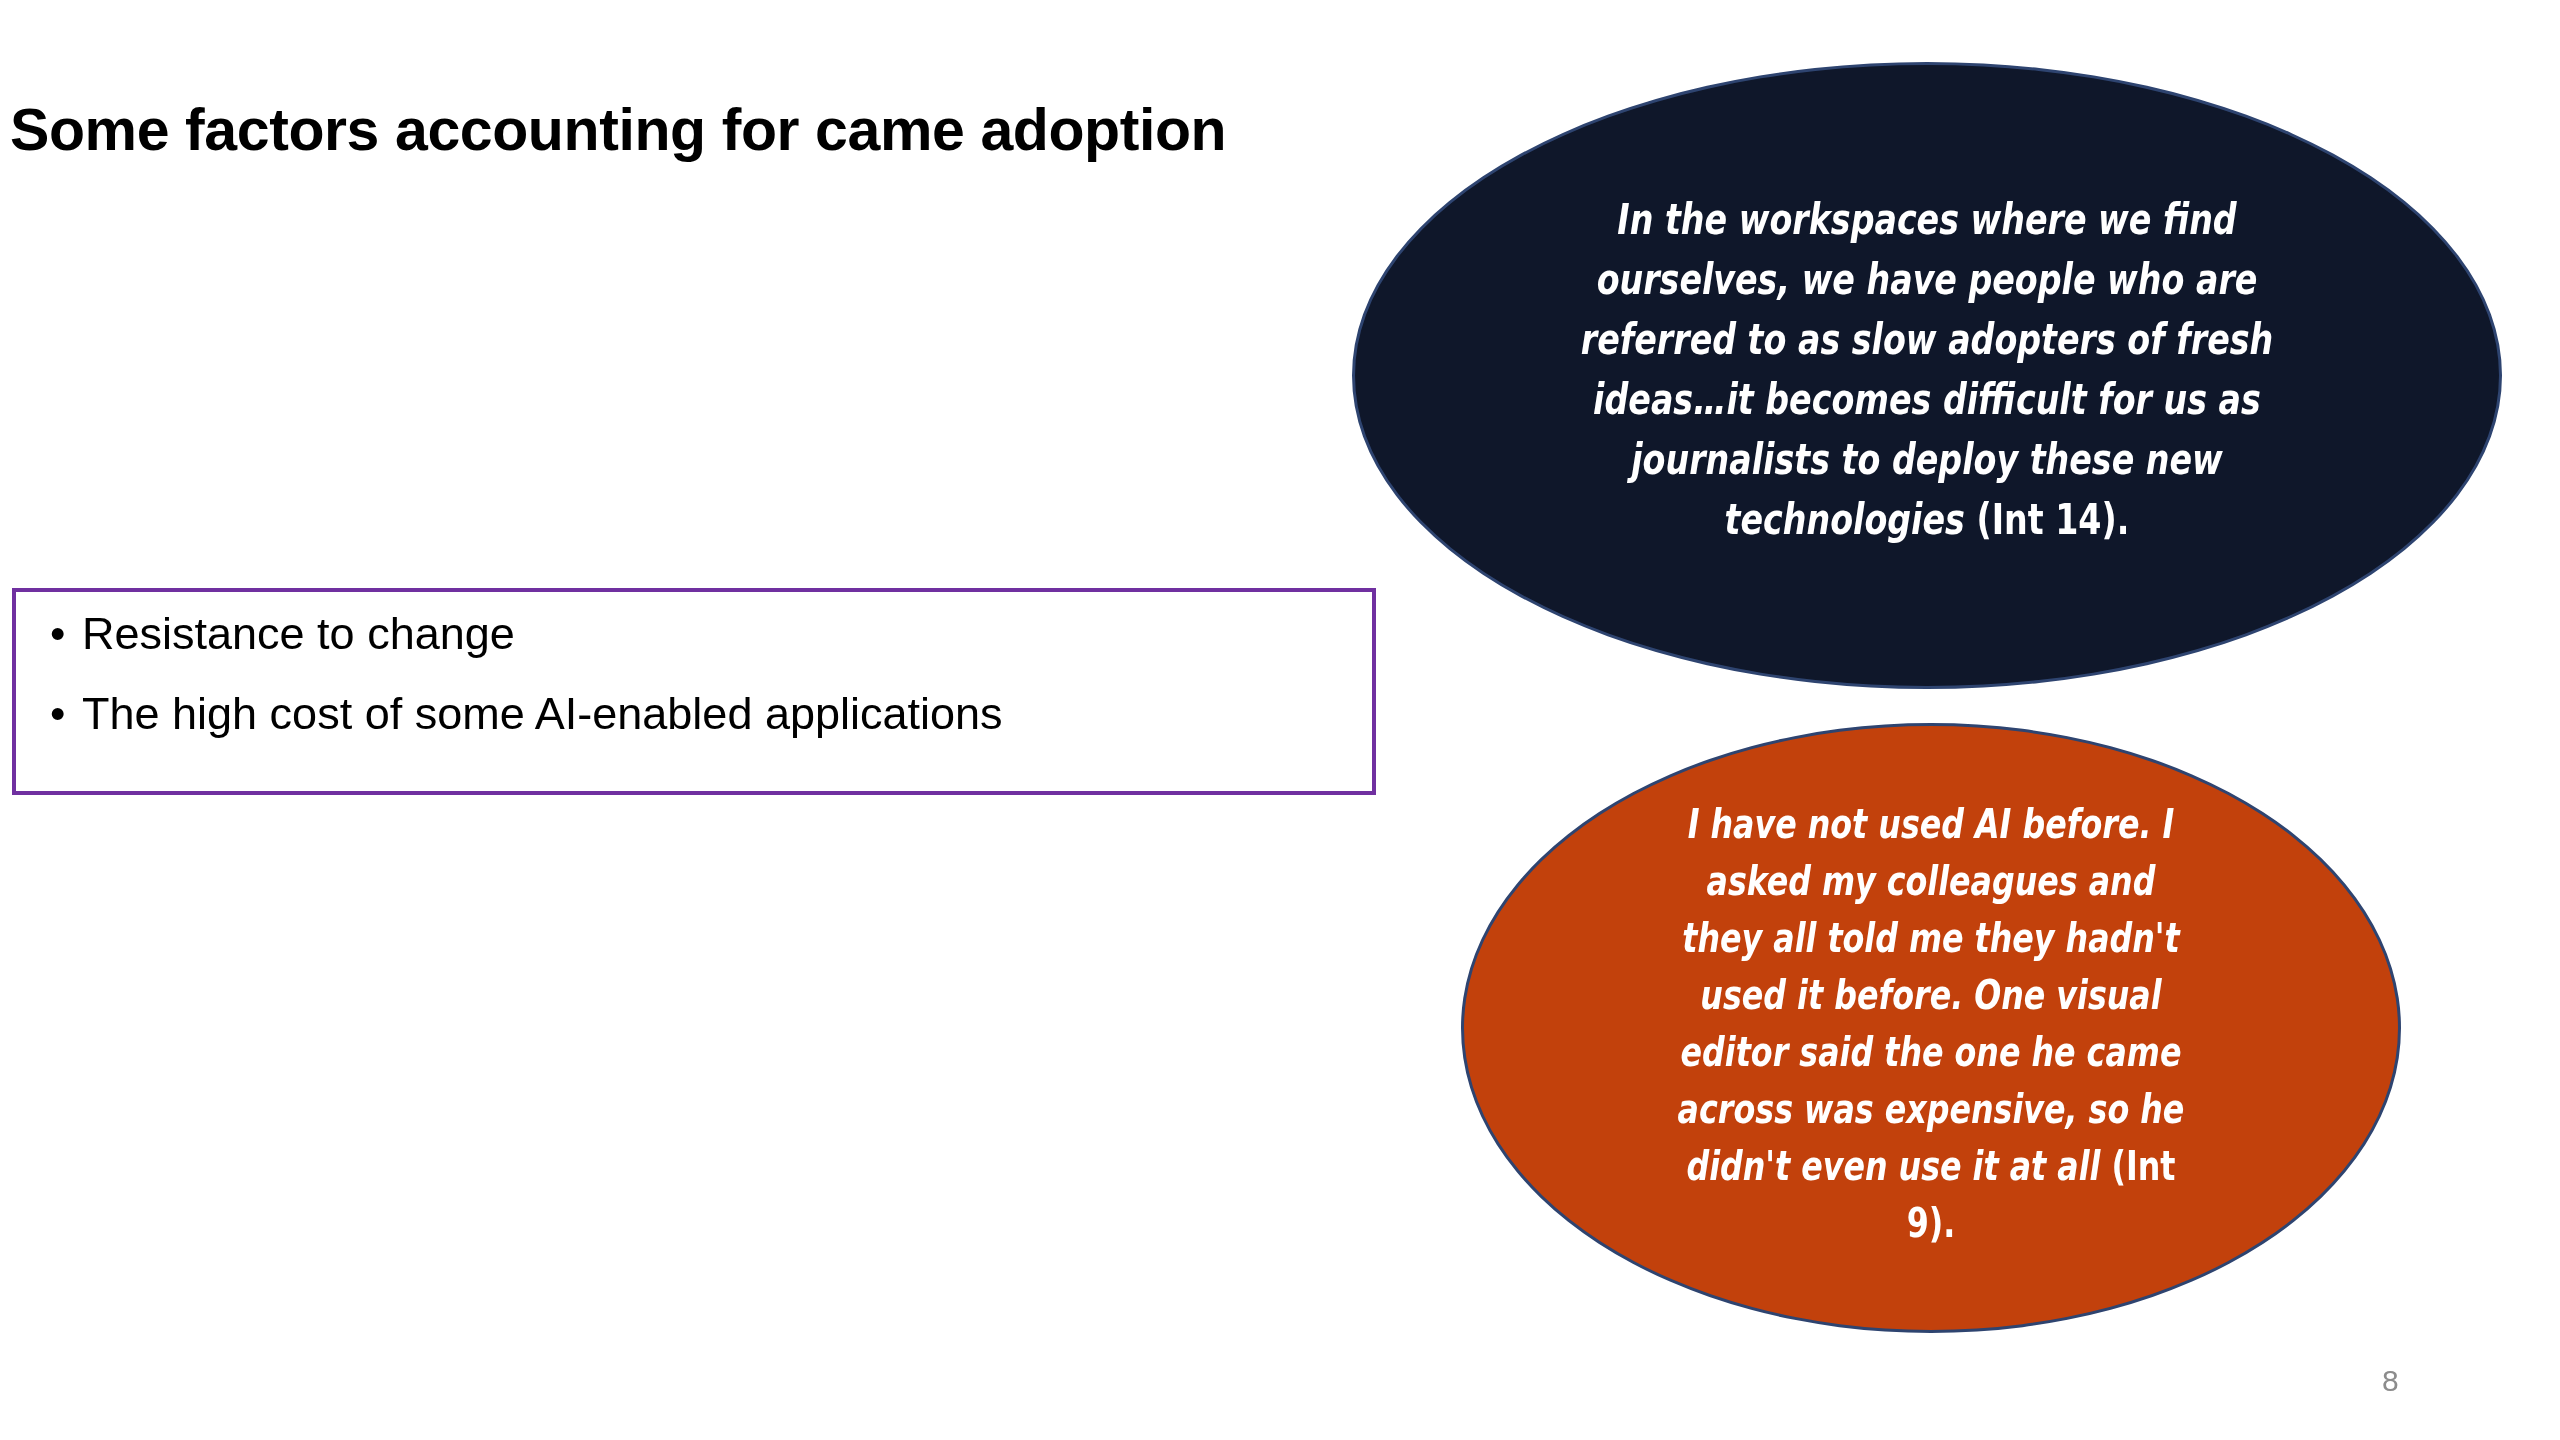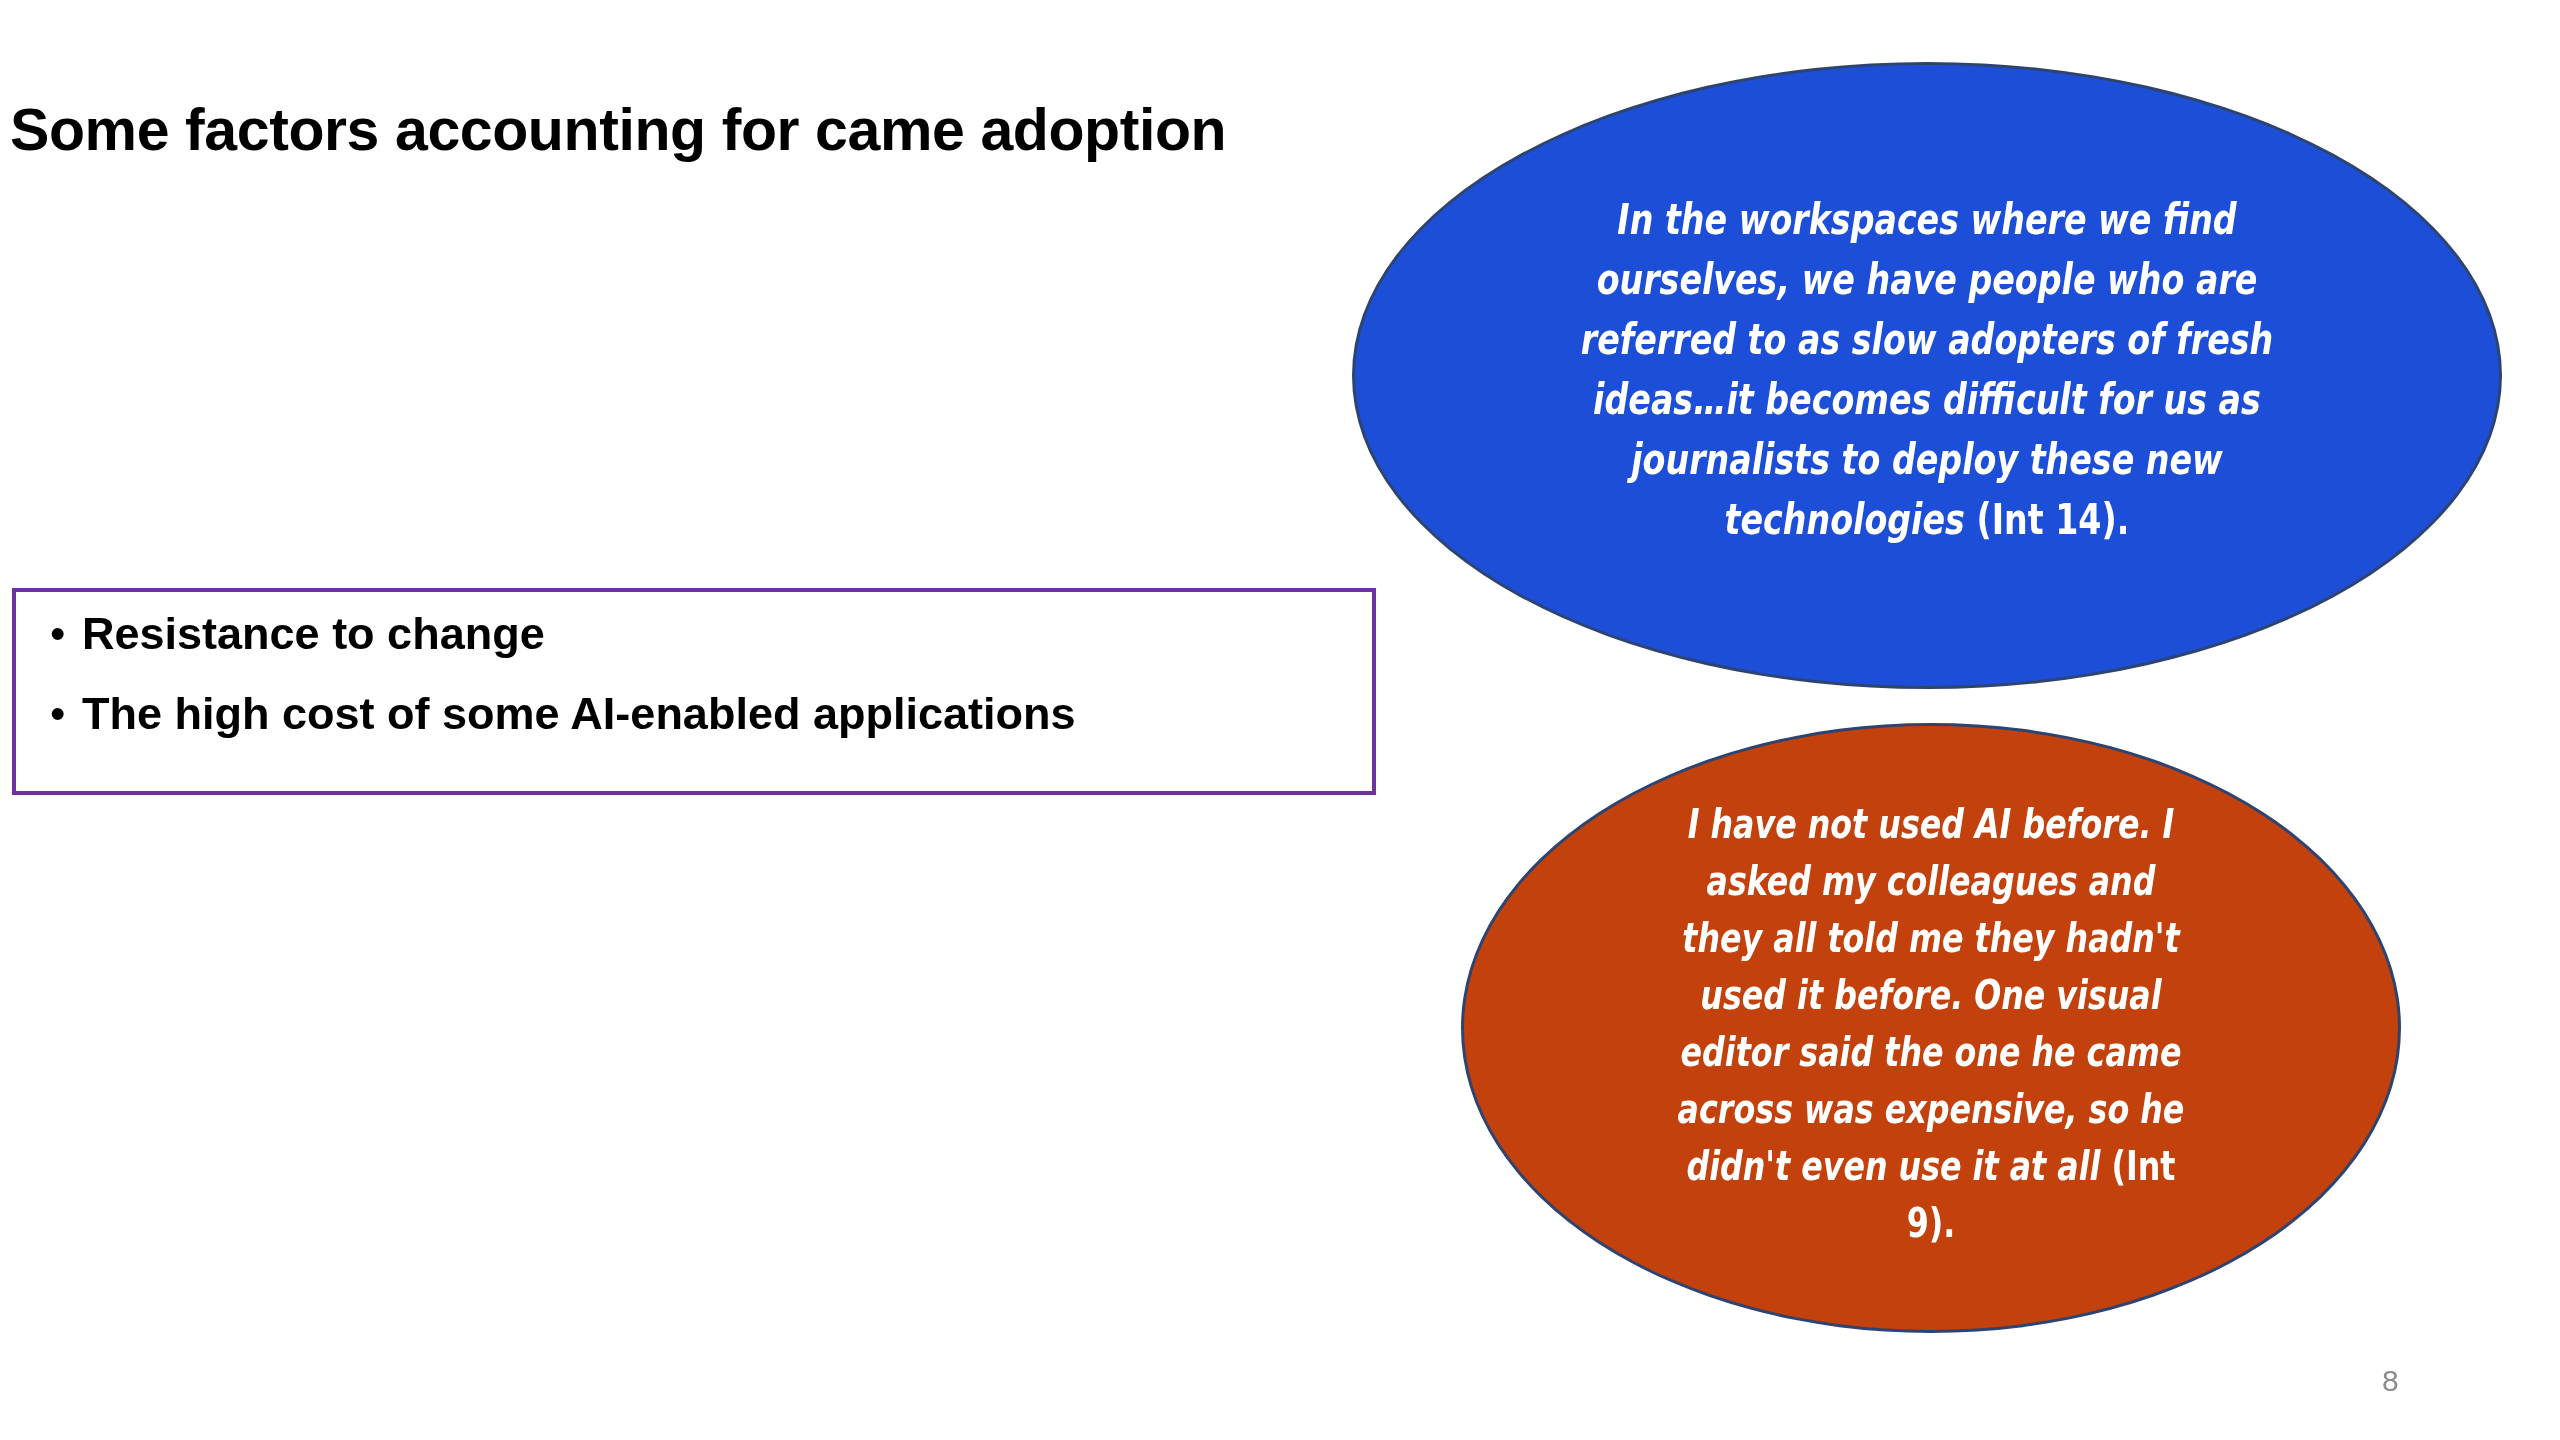--- a/index.html
+++ b/index.html
@@ -63,40 +63,40 @@
     width: 32px;
     font-size: 44px;
     line-height: 56px;
     color: #000000;
   }
   .bullet-text {
     flex: 1 1 auto;
     font-size: 45px;
     line-height: 56px;
     color: #000000;
-    font-weight: 700;
+    font-weight: 400;
     white-space: nowrap;
   }
 
   
   .quote-ellipse {
     position: absolute;
     box-sizing: border-box;
     border-radius: 50%;
     border: 3px solid #2e4470;
     display: flex;
     align-items: center;
     justify-content: center;
   }
   #ellipse-orange {
     left: 1352px;
     top: 62px;
     width: 1150px;
     height: 627px;
-    background: #1d4ed8;
+    background: #0f172a;
   }
   #ellipse-gray {
     left: 1461px;
     top: 723px;
     width: 940px;
     height: 610px;
     background: #c2410c;
   }
 
   .quote-text {

